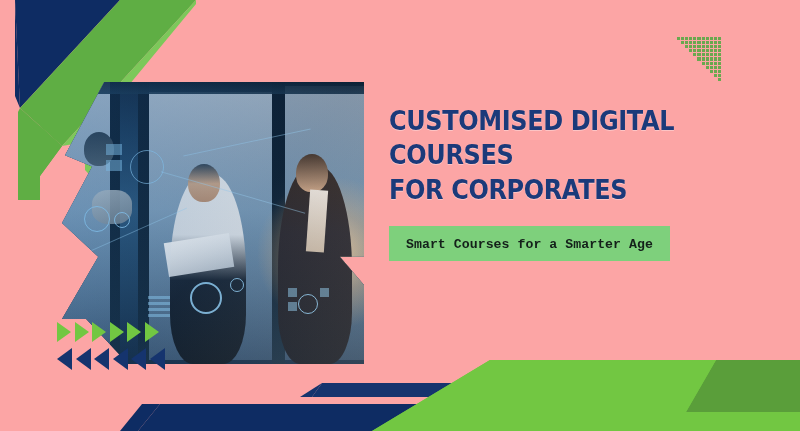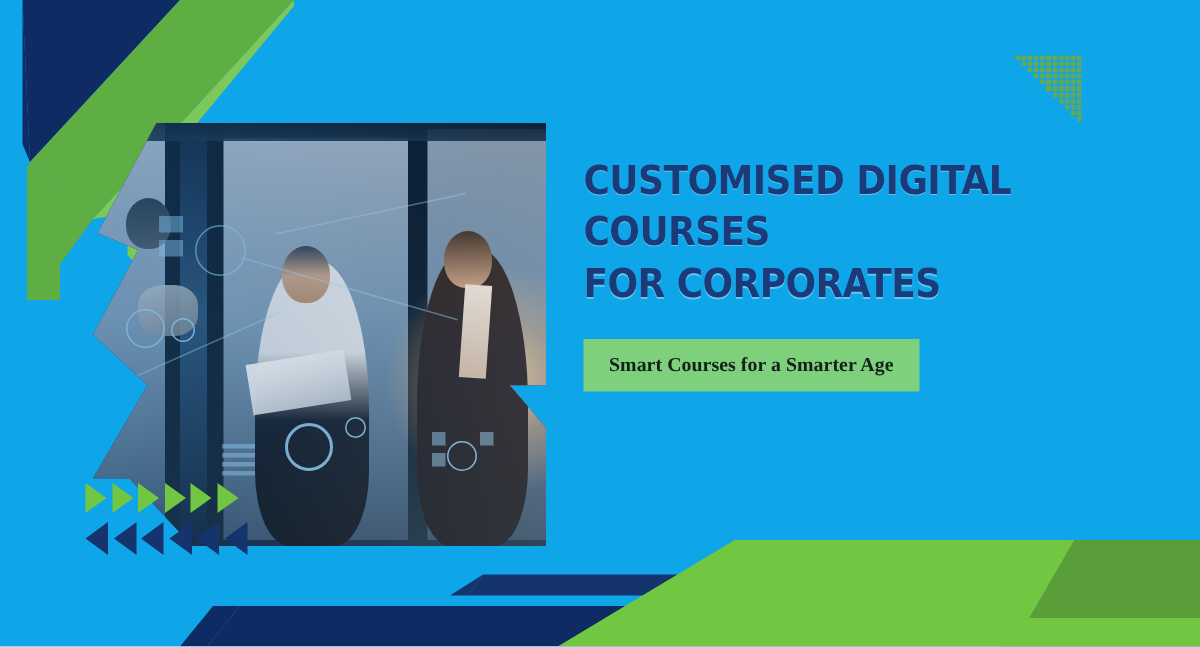--- a/index.html
+++ b/index.html
@@ -6,21 +6,21 @@
   html,body { background:#ffffff; }
   body {
     width:800px; height:431px;
     font-family:"Liberation Sans", sans-serif;
     overflow:hidden;
     position:relative;
   }
   #banner {
     position:relative;
     width:800px; height:431px;
-    background:#0ea5e9;
+    background:#fca5a5;
     overflow:hidden;
   }
   .layer { position:absolute; top:0; left:0; width:800px; height:431px; }
   .layer > svg { display:block; }
 
   
   #photo-wrap {
     position:absolute;
     left:62px; top:82px;
     width:302px; height:282px;
@@ -81,21 +81,21 @@
     transform-origin:left center;
     white-space:pre-line;
     text-shadow:0 1px 0 rgba(255,255,255,.35);
   }
   #eyebrow-box {
     position:absolute; left:389px; top:226px;
     background:#7ed07c;
     padding:8px 17px 9px 17px;
   }
   #eyebrow-text {
-    font-family:Liberation Serif, serif;
+    font-family:Liberation Mono, monospace;
     font-weight:700;
     font-size:13.2px;
     color:#14201a;
     letter-spacing:.05px;
     white-space:nowrap;
   }
   #tagline {
     position:absolute; left:390px; top:272px; width:330px;
     font-family:"DejaVu Sans", sans-serif;
     font-weight:700;

